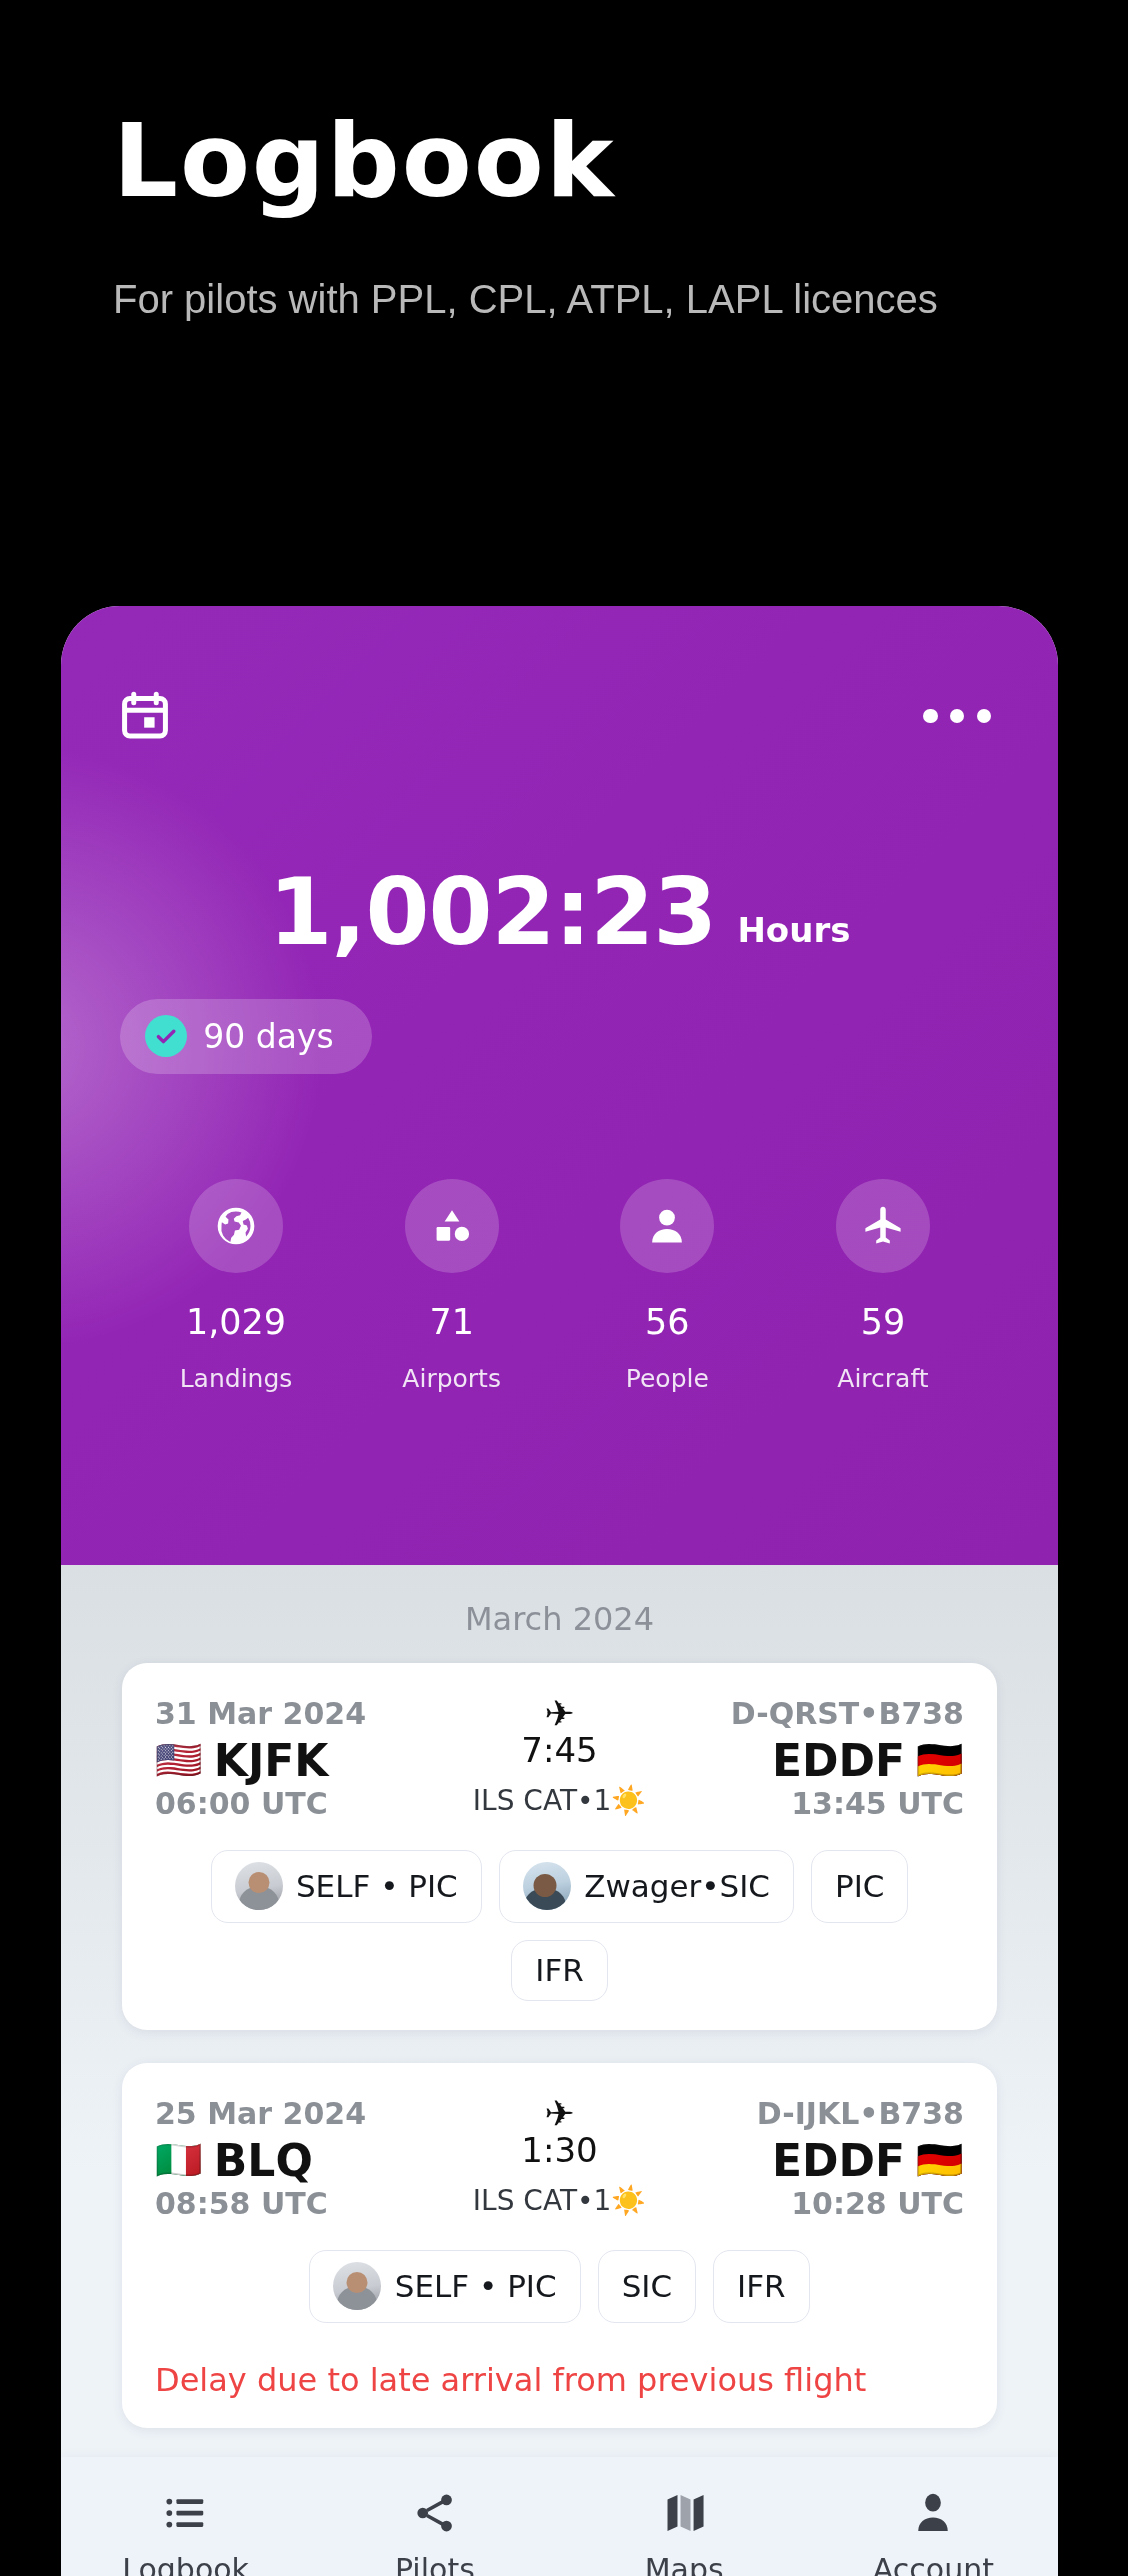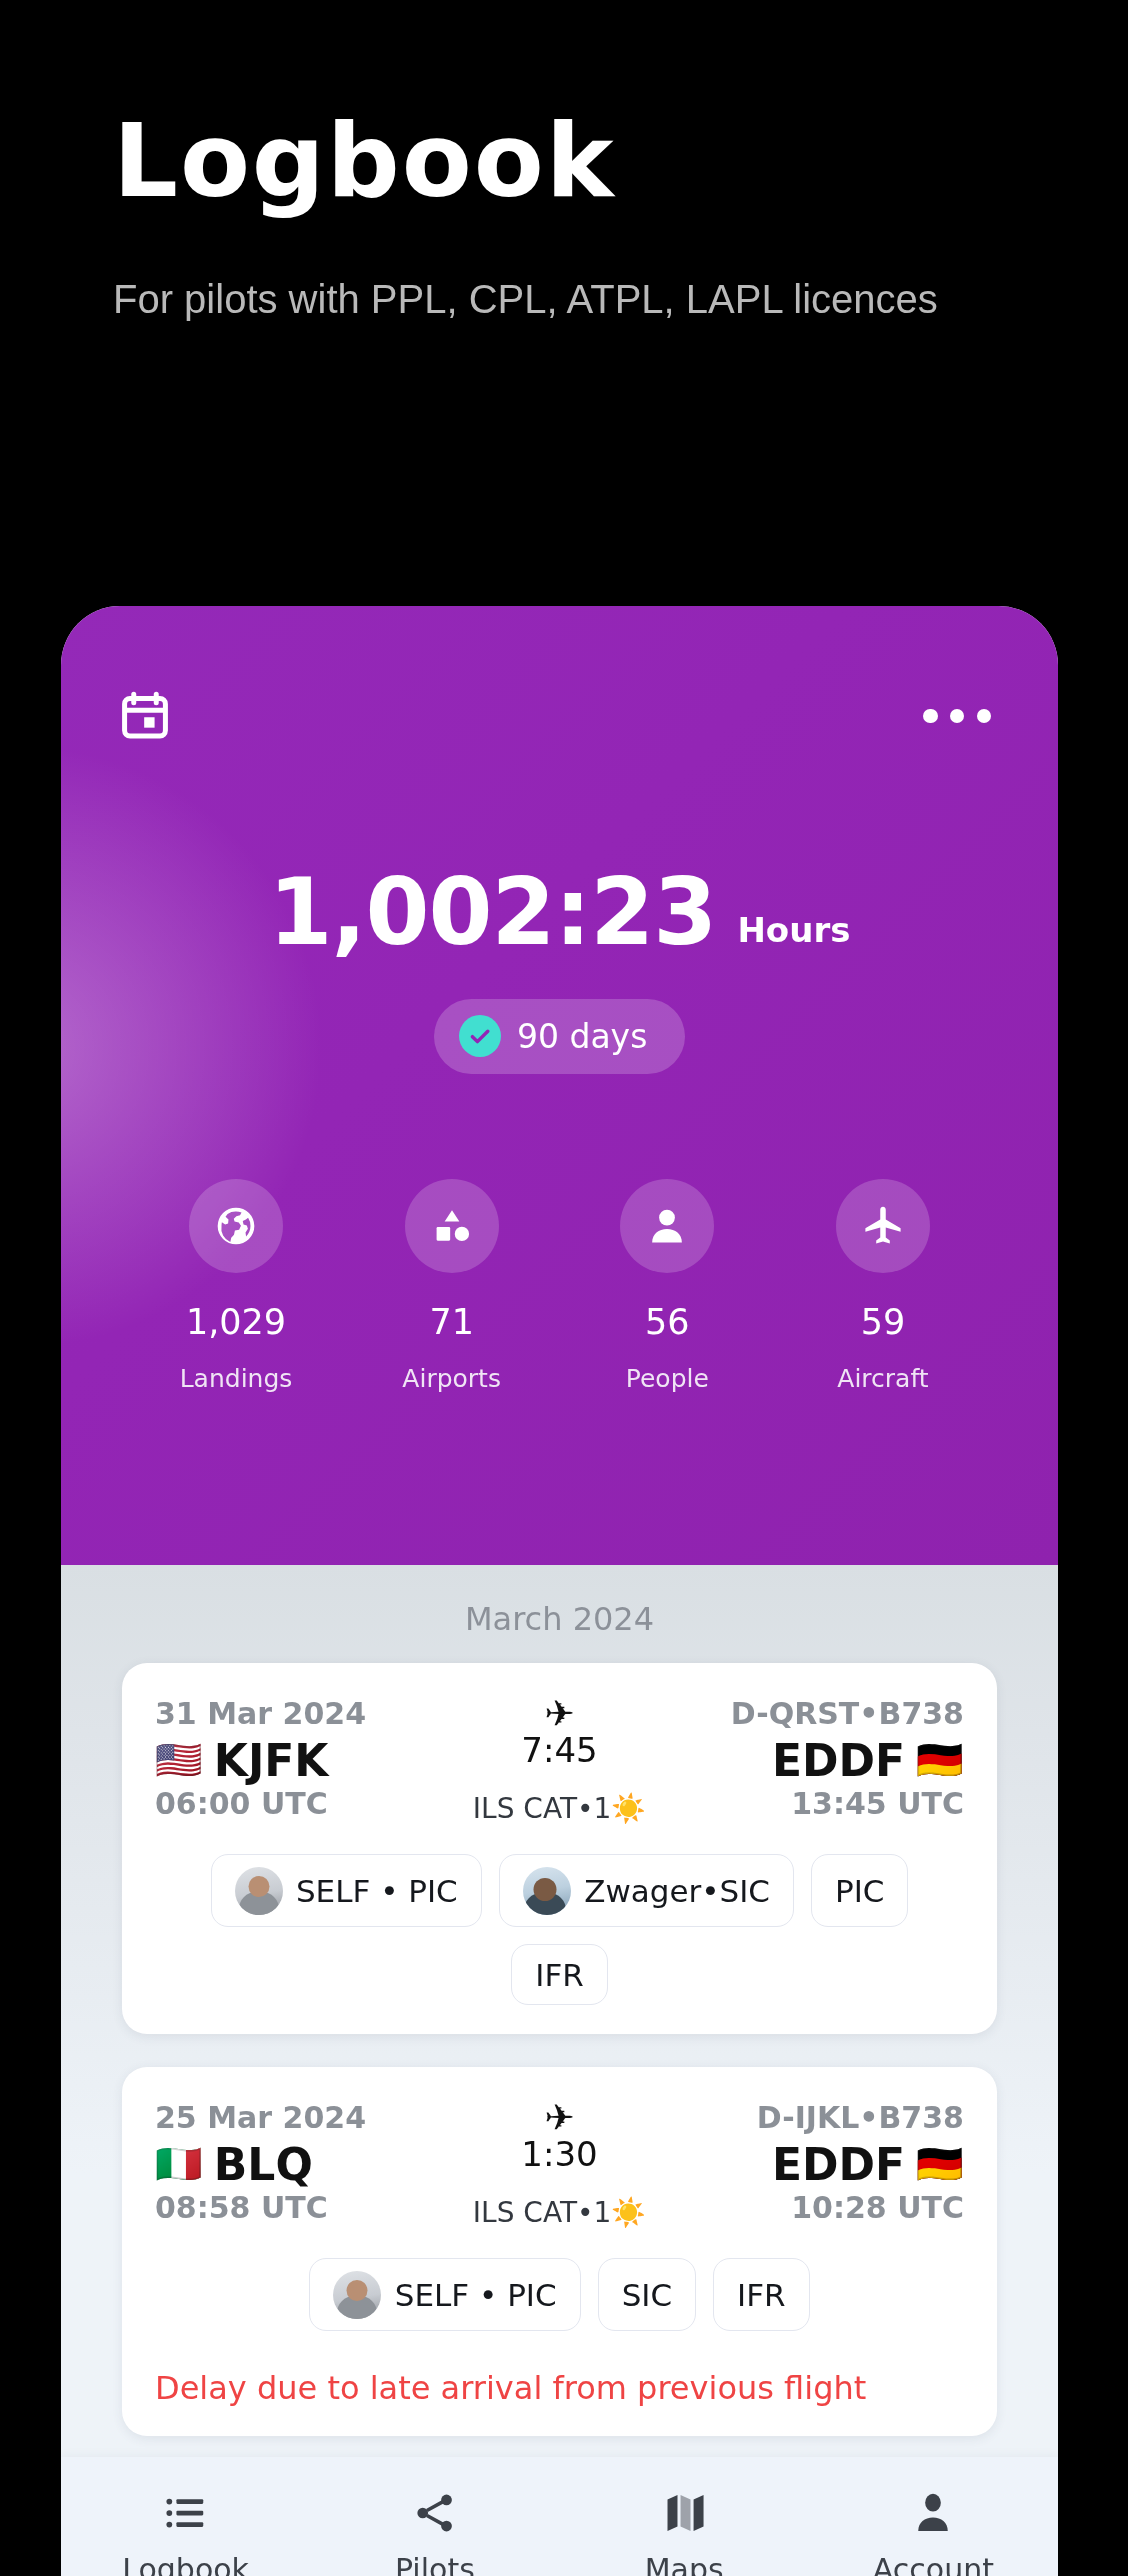--- a/index.html
+++ b/index.html
@@ -77,21 +77,21 @@
     font-family:"DejaVu Sans", sans-serif;
   }
   .hours-lbl {
     color:#fff;
     font-size:34px;
     font-weight:700;
     padding-bottom:8.6px;
     font-family:"DejaVu Sans", sans-serif;
   }
 
-  .pill-row { display:flex; justify-content:center; margin-top:40px; }
+  .pill-row { display:flex; margin-top:40px; }
   .days-pill {
     display:flex; align-items:center; gap:16.3px;
     background:rgba(255,255,255,0.20);
     border-radius:48px;
     padding:16.3px 38px 16.3px 25px;
   }
   .check-circle {
     width:42px; height:42px; border-radius:50%;
     background:#41dfd0;
     display:flex; align-items:center; justify-content:center;
@@ -158,21 +158,21 @@
   }
   .col-r .apt { justify-content:flex-end; }
   .flag { font-size:38px; line-height:1; }
 
   .plane-ico { font-size:36px; line-height:1; color:#111; }
   .dur {
     font-size:34px; font-weight:400; color:#111; margin-top:-1.9px;
     font-family:"DejaVu Sans", sans-serif;
   }
   .appr {
-    color:#33383f; font-size:28px; margin-top:22px;
+    color:#33383f; font-size:28px; margin-top:14px;
     font-family:"DejaVu Sans", sans-serif; white-space:nowrap;
   }
 
   .tags {
     display:flex; justify-content:center; gap:17px; flex-wrap:wrap;
     margin-top:29px;
   }
   .tag {
     display:flex; align-items:center; gap:13.4px;
     border:1.9px solid #e3e6ef;

